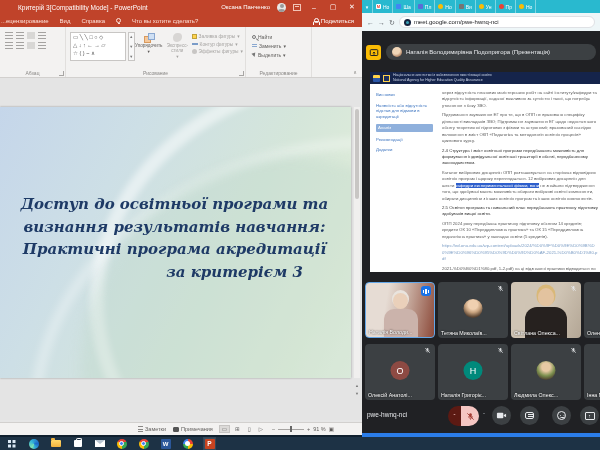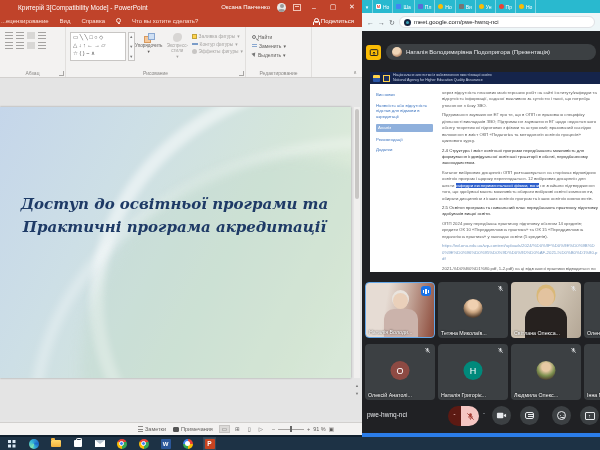--- a/index.html
+++ b/index.html
@@ -293,21 +293,23 @@
       <span class="collapse">∧</span>
     </div>
 
     <div class="abs ppt-canvas">
       <div class="abs slide">
         <div class="sw1"></div>
         <div class="sw2"></div>
         <div class="sw3"></div>
         <div class="slide-title">
           <div>Доступ до освітньої програми та</div>
+          <div>визнання результатів навчання:</div>
           <div>Практичні програма акредитації</div>
+          <div class="last">за критерієм 3</div>
         </div>
       </div>
       <div class="vscroll">
           <div class="vthumb"></div>
         </div>
       <div class="slide-nav">
         <span>▲</span>
         <span>▼</span>
       </div>
     </div>

